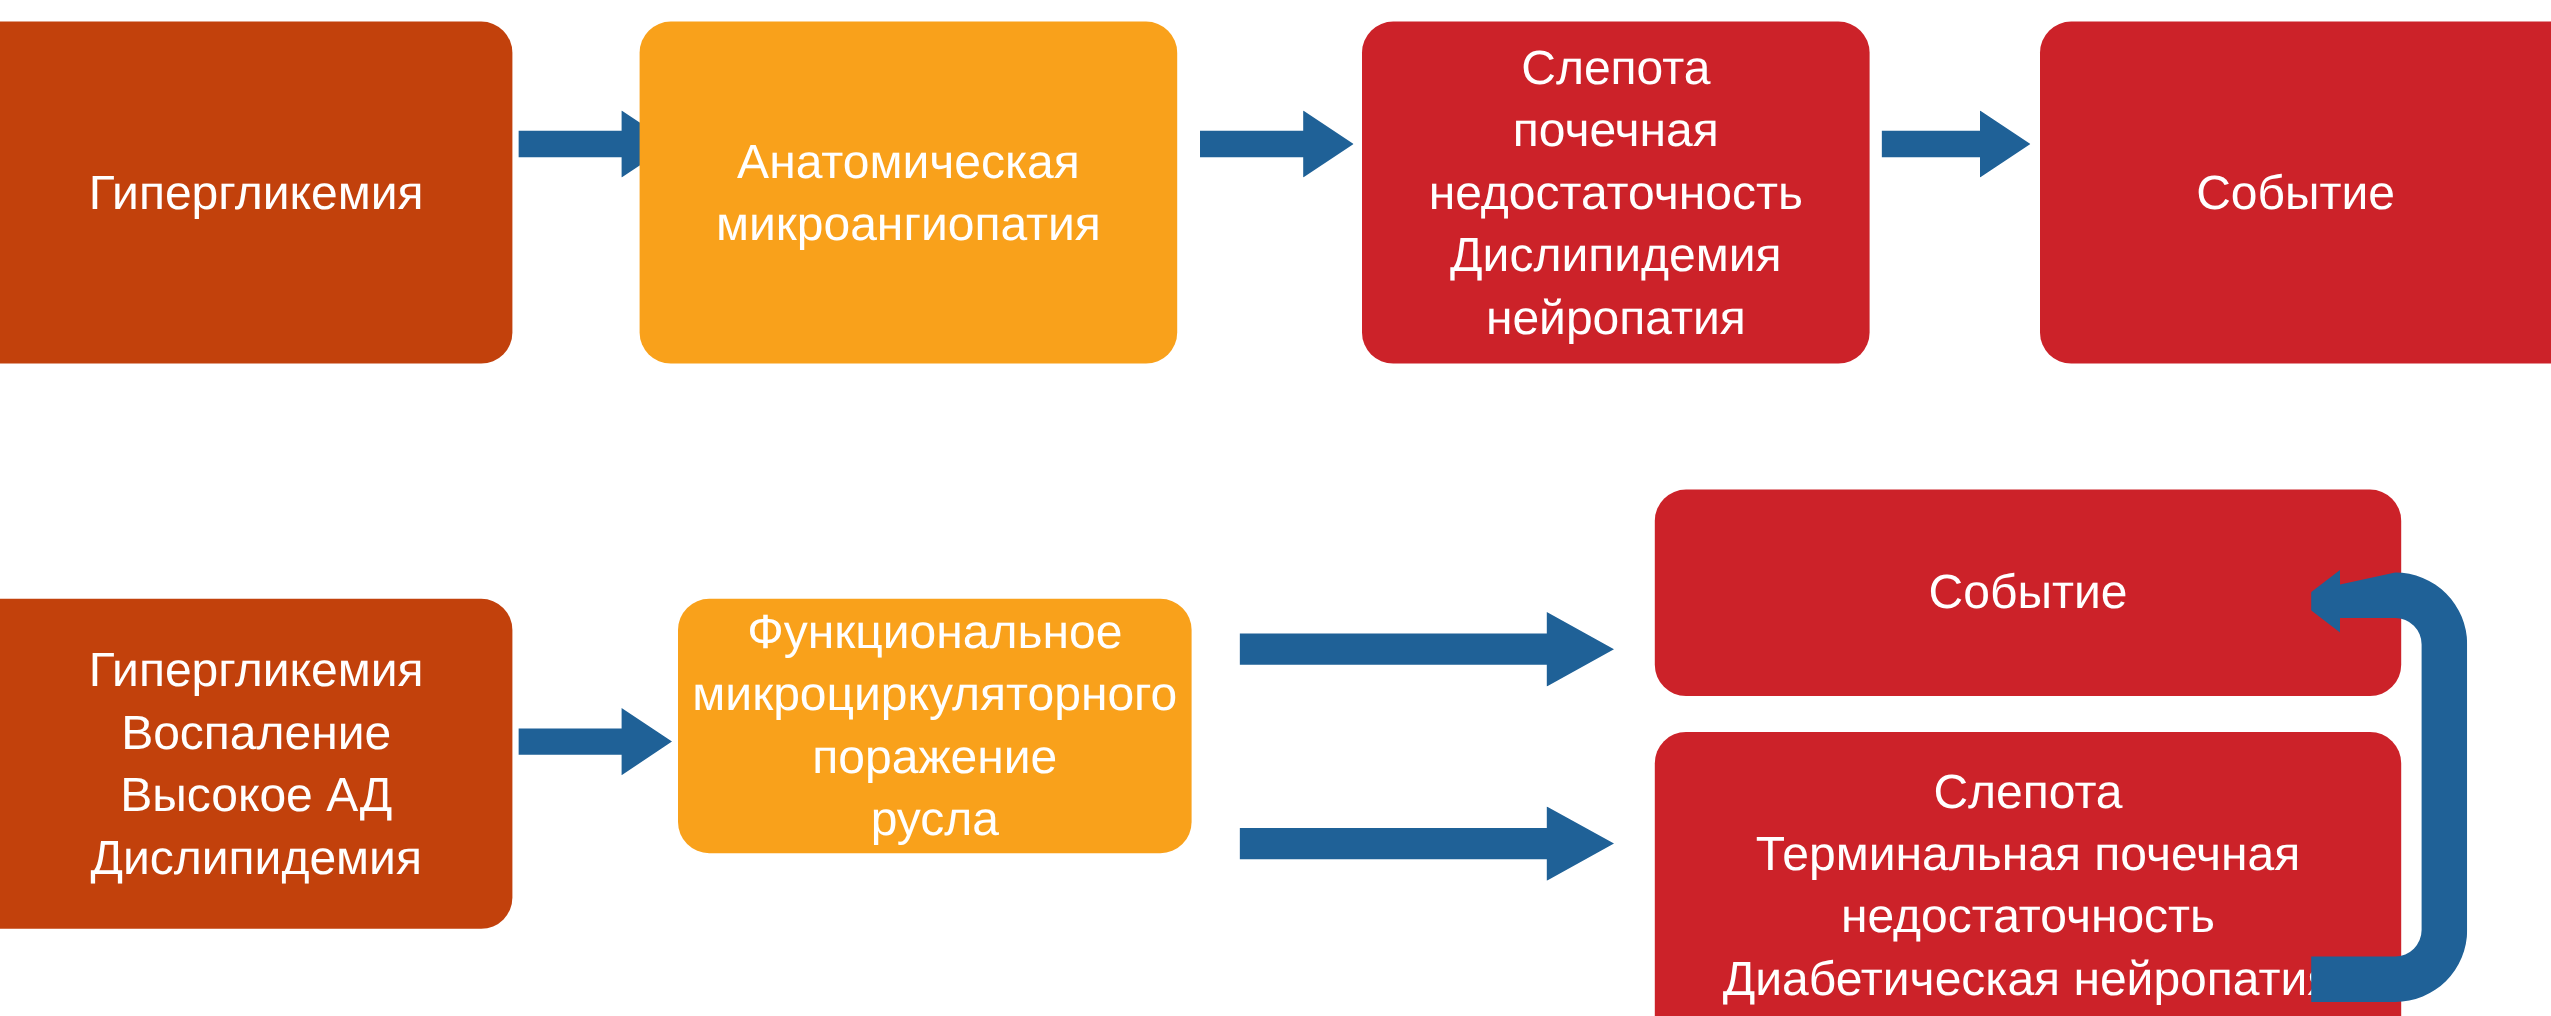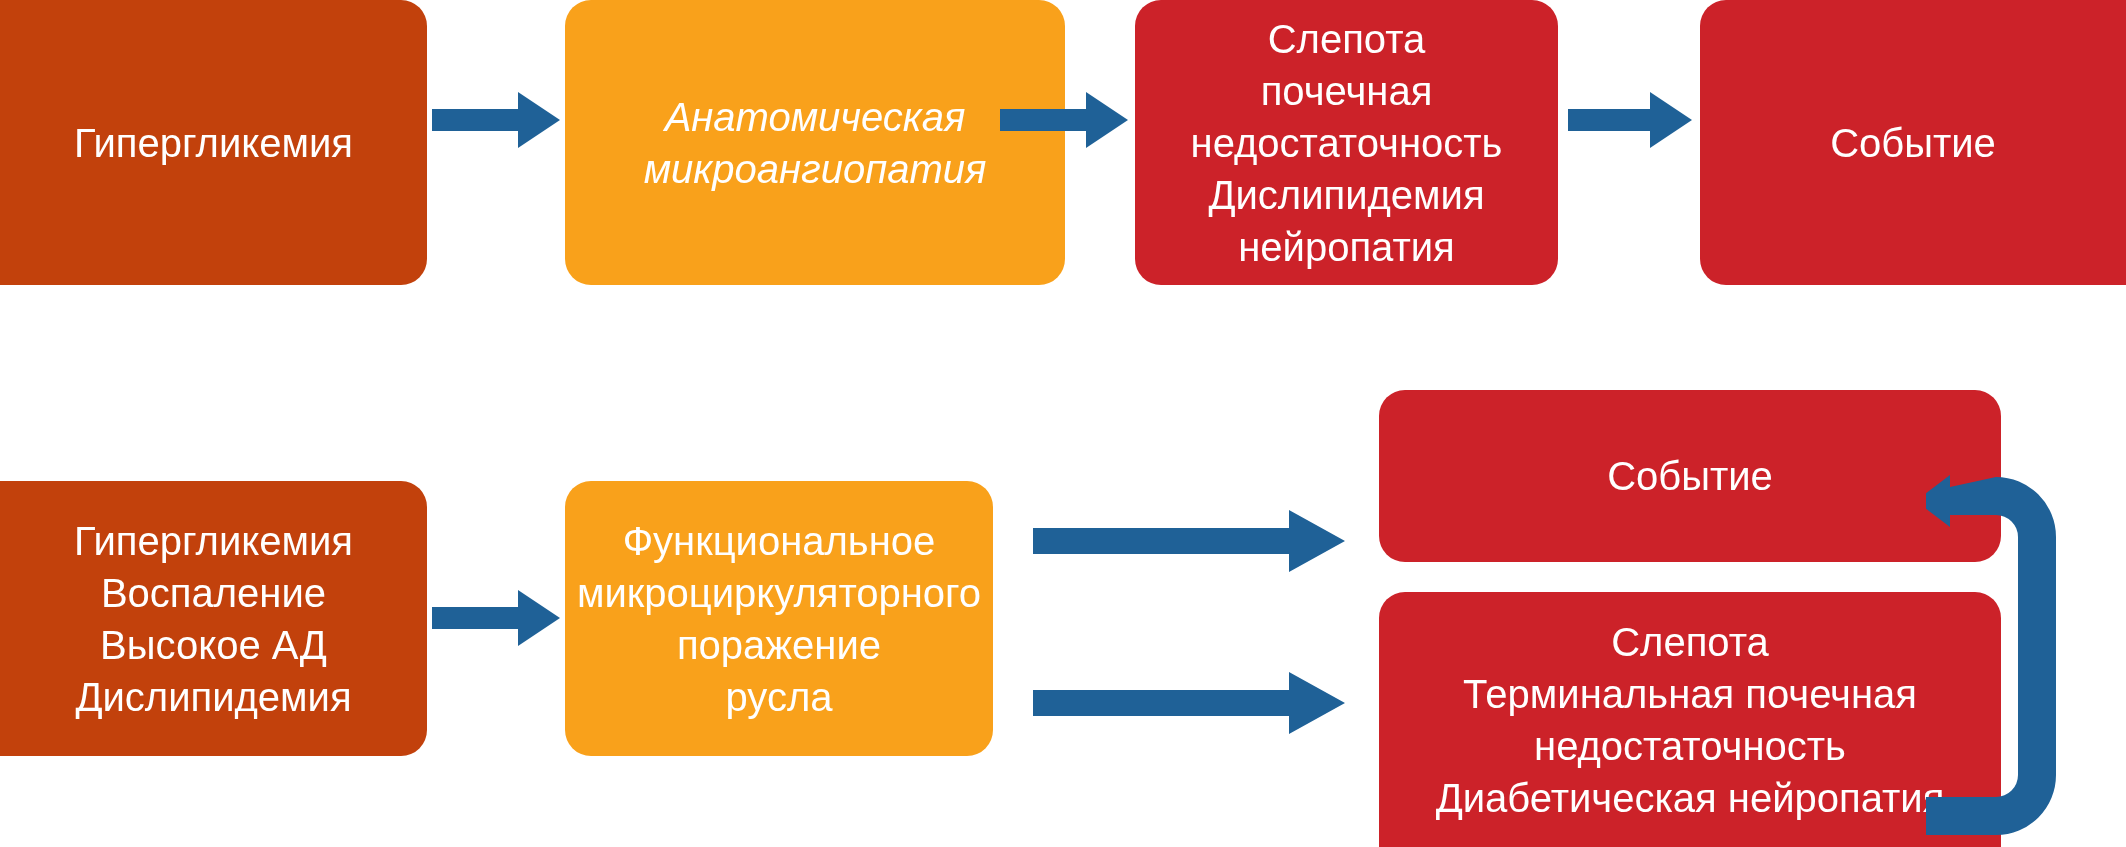--- a/index.html
+++ b/index.html
@@ -21,43 +21,44 @@
     position: absolute;
     box-sizing: border-box;
     display: flex;
     flex-direction: column;
     align-items: center;
     justify-content: center;
     color: #ffffff;
     text-align: center;
     line-height: 1.30;
     padding: 4px 10px;
+    margin-top: 18px;
     -webkit-font-smoothing: antialiased;
   }
   .node .line {
     display: block;
     width: 100%;
     white-space: nowrap;
   }
   .blue   { background: #c2410c; }
   .orange { background: #F9A11B; }
   .red    { background: #CC2229; }
 
   
   .r1 { top: 0px; height: 285px; border-radius: 26px; font-size: 40px; }
   #n-hyperglycemia      { left: 0px;    width: 427px; border-radius: 0 26px 26px 0; }
-  #n-anatomical-mangio  { left: 565px;  width: 500px; font-style: italic; }
+  #n-anatomical-mangio  { left: 533px;  width: 448px; }
   #n-complications-top  { left: 1135px; width: 423px; }
   #n-event-top          { left: 1700px; width: 426px; border-radius: 26px 0 0 26px; }
 
   
   .r2 { font-size: 40px; border-radius: 26px; }
   #n-risk-factors  { left: 0px;    top: 481px; width: 427px; height: 275px;
                      border-radius: 0 26px 26px 0; }
-  #n-functional    { left: 565px;  top: 481px; width: 428px; height: 275px; }
+  #n-functional    { left: 565px;  top: 481px; width: 428px; height: 212px; }
   #n-event-bottom  { left: 1379px; top: 390px; width: 622px; height: 172px; }
   #n-complications-bottom { left: 1379px; top: 592px; width: 622px; height: 255px;
                      border-radius: 26px 26px 0 0; }
 
   
   .arrow {
     position: absolute;
   }
   .arrow svg { display: block; }
   .curve-arrow { position: absolute; }

